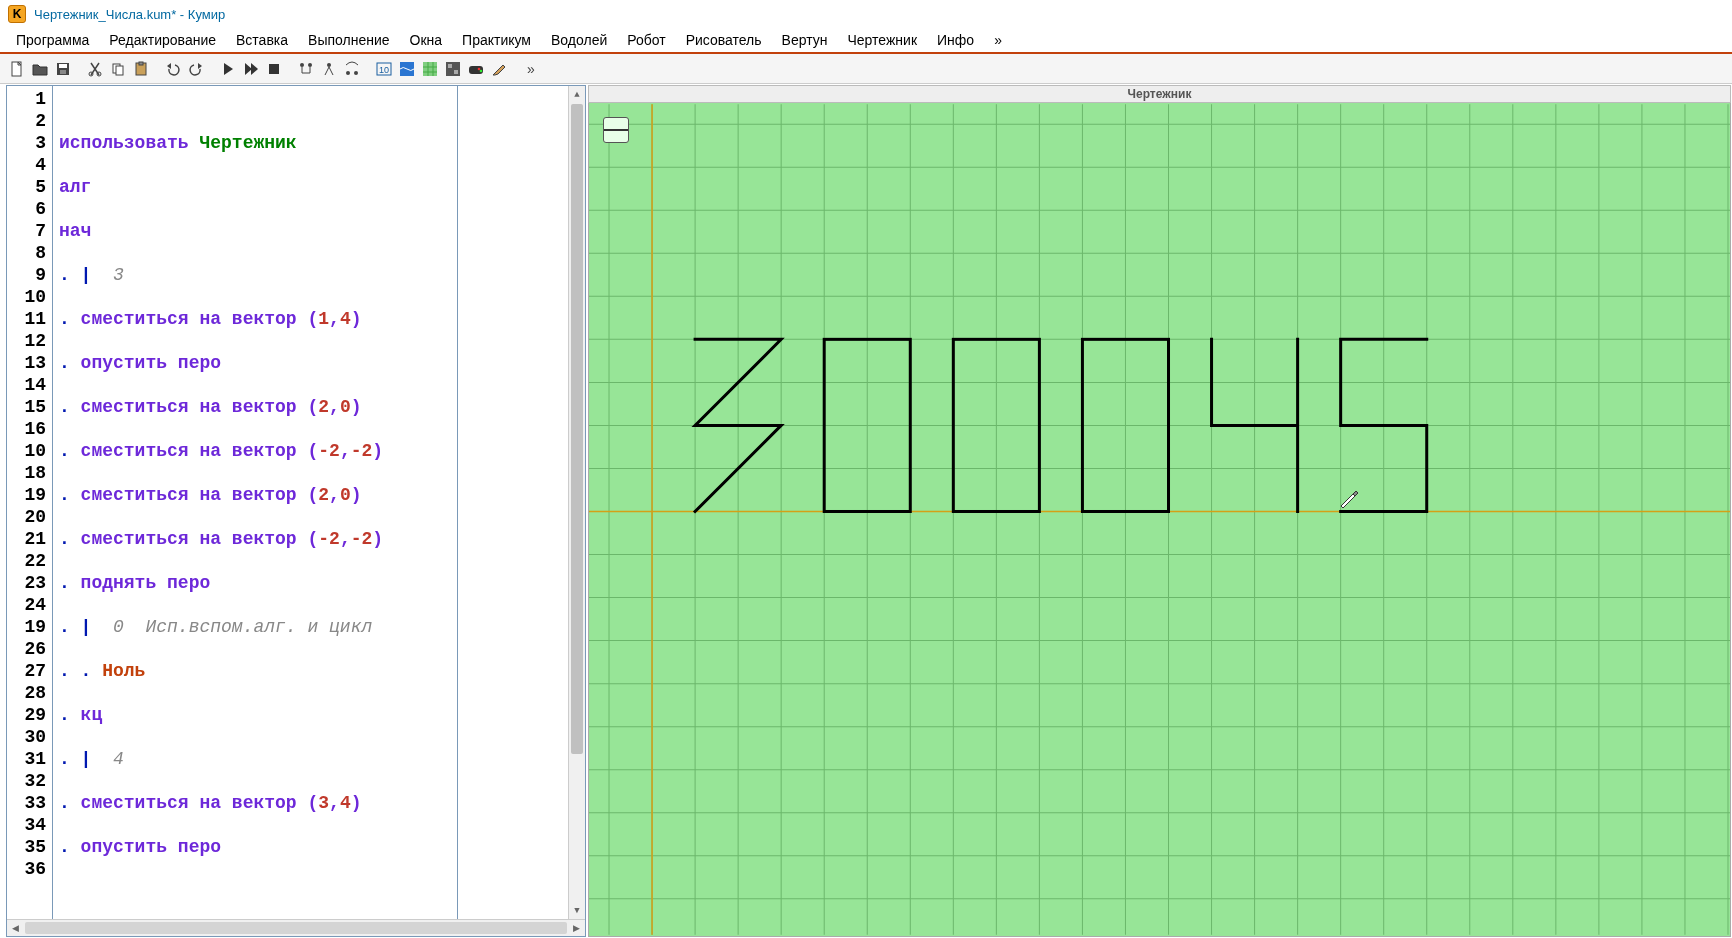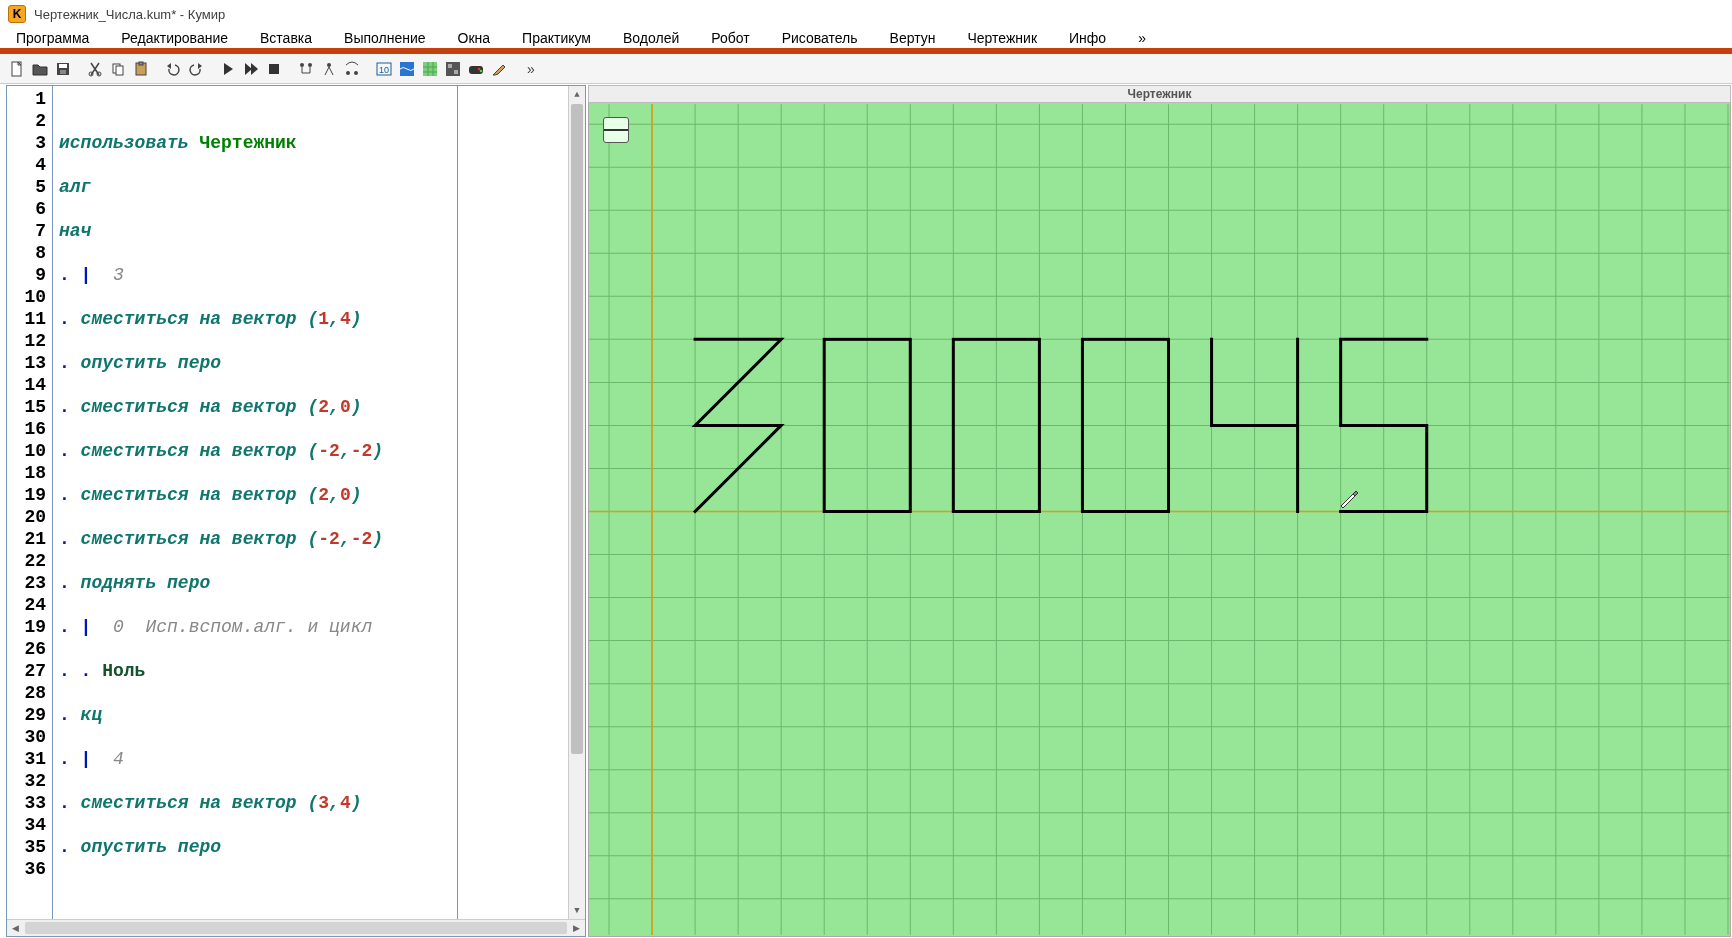--- a/index.html
+++ b/index.html
@@ -1,38 +1,38 @@
 <!DOCTYPE html>
 <html><head>
 <meta charset="utf-8">
 <style>
 * { box-sizing: border-box; margin: 0; padding: 0; }
 body { font-family: "Segoe UI", Tahoma, sans-serif; font-size: 13px; background: #fff; overflow: hidden; }
 .titlebar { display: flex; align-items: center; padding: 4px 8px; height: 28px; background: #fff; }
 .app-icon { width: 18px; height: 18px; background: #f5a623; border-radius: 3px; display: flex; align-items: center; justify-content: center; color: #000; font-weight: bold; font-size: 12px; margin-right: 8px; border: 1px solid #c07000; }
-.title-text { font-size: 13px; color: #404040; }
-.menubar { display: flex; align-items: center; padding: 2px 6px; height: 26px; background: #fff; border-bottom: 6px solid #c2410c; gap: 12px; }
+.title-text { font-size: 13px; color: #0369a1; }
+.menubar { display: flex; align-items: center; padding: 2px 6px; height: 26px; background: #fff; border-bottom: 2px solid #c2410c; }
 .menu-item { padding: 2px 10px; font-size: 14px; cursor: default; }
 .toolbar { display: flex; align-items: center; padding: 2px 6px; height: 30px; background: #f5f5f5; border-bottom: 1px solid #ccc; gap: 1px; }
 .tb-btn { width: 22px; height: 22px; display: flex; align-items: center; justify-content: center; cursor: pointer; border-radius: 2px; }
 .tb-sep { width: 8px; }
 .tb-svg { width: 16px; height: 16px; }
 .main { display: flex; height: calc(938px - 28px - 26px - 30px); }
 .left-pane { width: 580px; border: 1px solid #7a99b8; margin: 1px 2px 1px 6px; display: flex; flex-direction: column; background: #fff; }
 .editor { flex: 1; display: flex; overflow: hidden; font-family: "Courier New", monospace; font-size: 18px; line-height: 22px; }
 .gutter { width: 46px; background: #fff; border-right: 1px solid #7a99b8; text-align: right; padding: 2px 6px 2px 2px; color: #000; font-weight: bold; }
 .code { flex: 1; padding: 2px 6px; white-space: pre; position: relative; }
 .code-line { height: 22px; }
 .margin-line { position: absolute; top: 0; bottom: 0; left: 404px; width: 1px; background: #7a99b8; }
-.kw { color: #0f766e; font-weight: bold; font-style: italic; }
+.kw { color: #6d28d9; font-weight: bold; }
 .id { color: #008000; font-weight: bold; }
 .num { color: #c0392b; font-weight: bold; }
 .cm { color: #888; font-style: italic; }
 .dot { color: #0018b0; font-weight: bold; }
-.plain { color: #14532d; font-weight: bold; }
+.plain { color: #c2410c; font-weight: bold; }
 .scrollbar-v { width: 17px; background: #f0f0f0; border-left: 1px solid #ccc; position: relative; }
 .scrollbar-v .thumb { position: absolute; left: 2px; right: 2px; top: 18px; height: 650px; background: #c0c0c0; border-radius: 2px; }
 .scrollbar-v .arr { position: absolute; left: 0; right: 0; height: 17px; display: flex; align-items: center; justify-content: center; color: #666; font-size: 9px; }
 .right-pane { flex: 1; display: flex; flex-direction: column; margin: 1px 1px 1px 0; }
 .canvas-title { height: 18px; background: #eee; border: 1px solid #bbb; display: flex; align-items: center; justify-content: center; font-size: 12px; font-weight: bold; color: #555; }
 .canvas-wrap { flex: 1; position: relative; background: #97e597; border: 1px solid #aaa; border-top: none; overflow: hidden; }
 .canvas-wrap svg { width: 100%; height: 100%; }
 .canvas-menu-btn { position: absolute; top: 14px; left: 14px; width: 26px; height: 26px; background: #e8ffe8; border: 1px solid #555; border-radius: 3px; display: flex; align-items: center; justify-content: center; cursor: pointer; }
 .canvas-menu-btn div { width: 14px; height: 2px; background: #333; margin: 1px 0; }
 .pen-cursor { position: absolute; width: 20px; height: 20px; }

